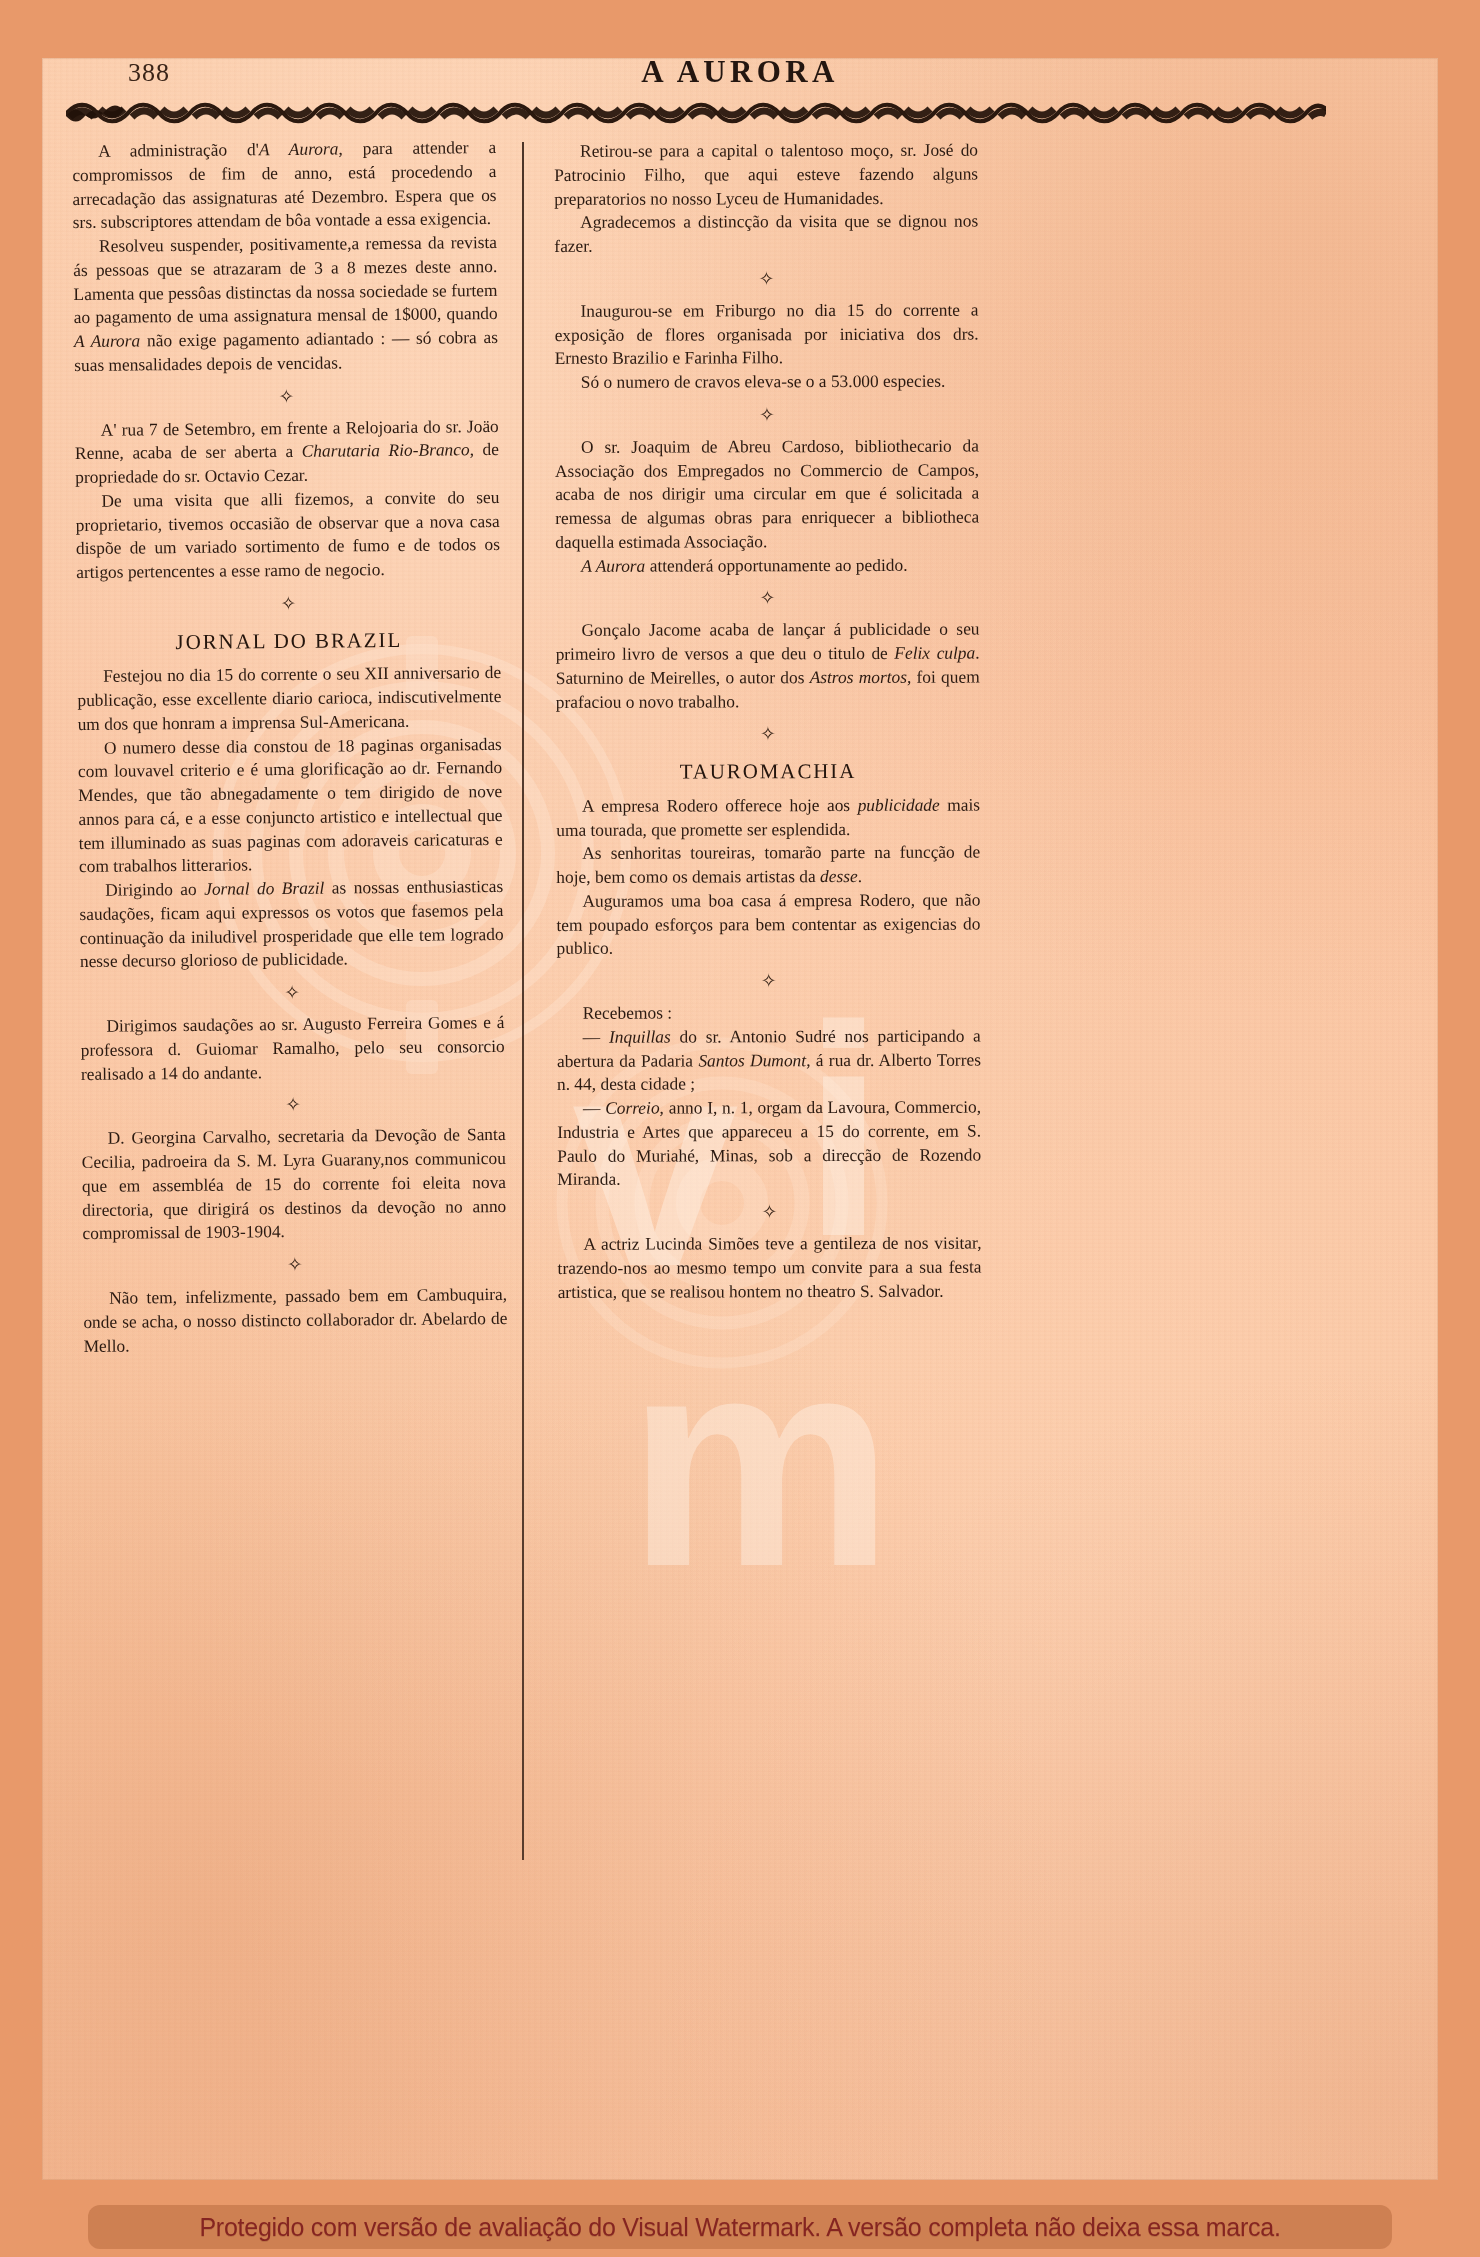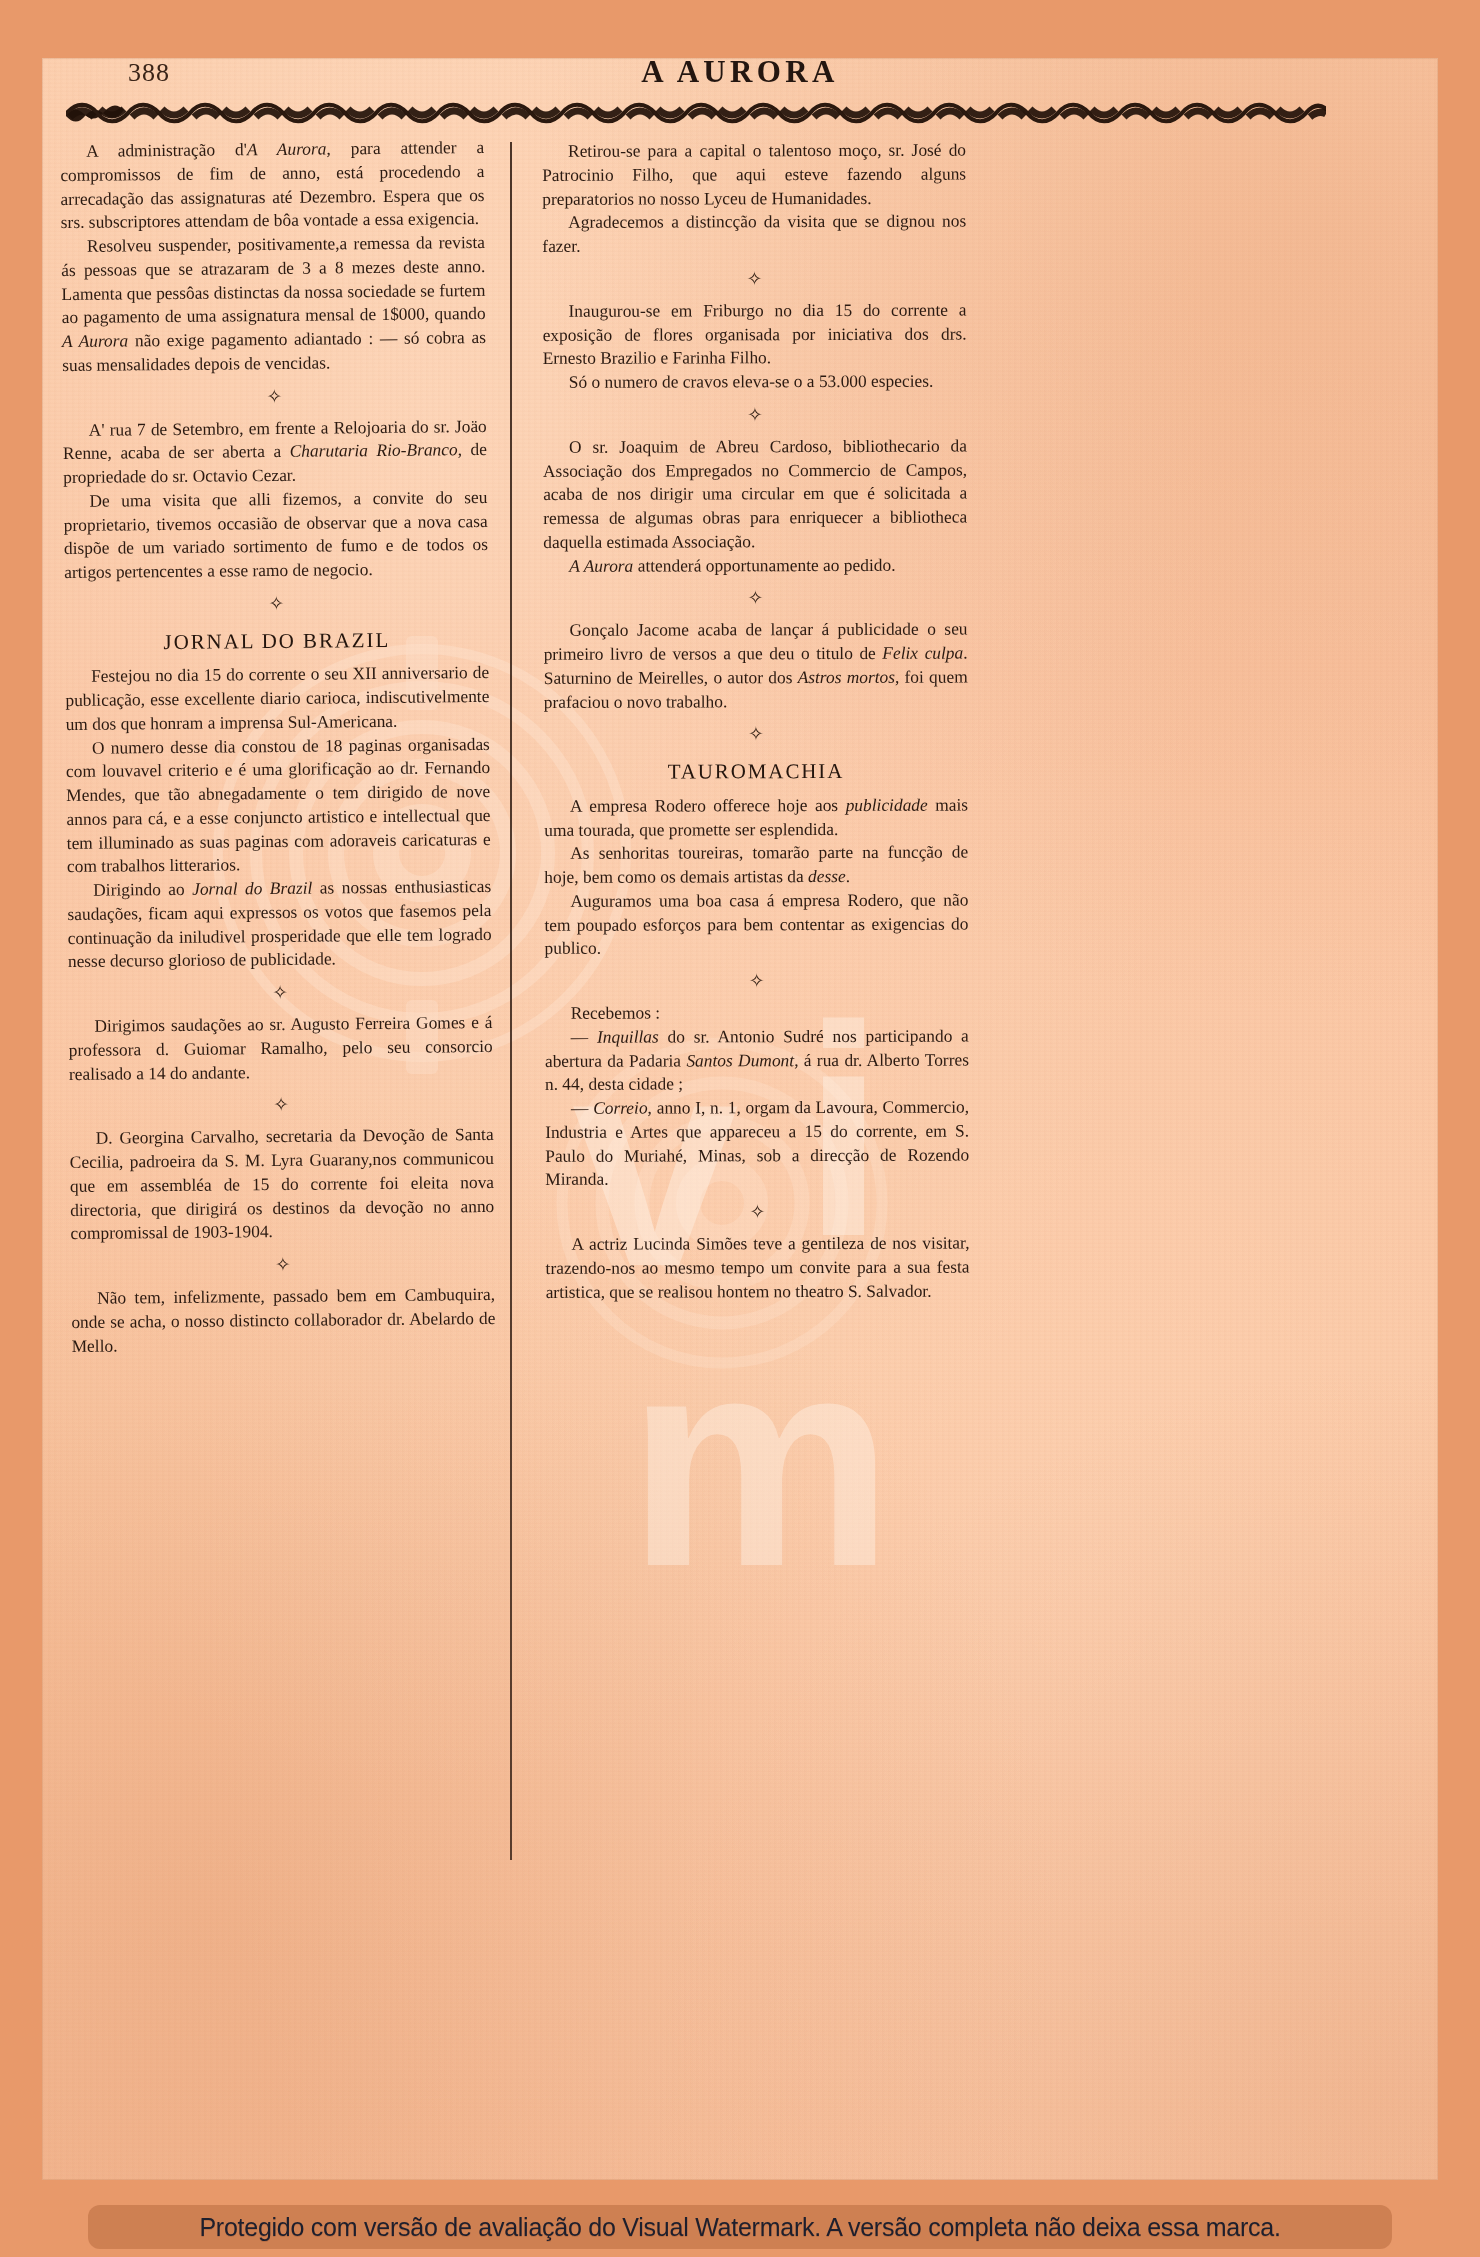--- a/index.html
+++ b/index.html
@@ -70,21 +70,21 @@
     font-size:31px; font-weight:700; letter-spacing:.14em;
     color:#241610;
   }
 
   
   .wave-rule{
     position:absolute; left:66px; top:100px; width:1260px; height:26px;
   }
 
   .cols{
-    position:absolute; left:60px; top:140px;
+    position:absolute; left:72px; top:140px;
     width:1276px; height:1900px;
     display:flex;
   }
   .col{
     width:424px;
     font-size:17.4px;
     line-height:1.365;
     color:#2b1a11;
     text-align:justify;
     -webkit-hyphens:none;hyphens:none;
@@ -122,21 +122,21 @@
     position:absolute; left:88px; bottom:8px;
     width:1304px; height:44px;
     background:rgba(196,118,74,.72);
     border-radius:12px;
     z-index:9;
     display:flex;align-items:center;justify-content:center;
   }
   #trial-bar span{
     font-family:"Liberation Sans", sans-serif;
     font-size:25px;
-    color:#0f172a;
+    color:#7f1d1d;
     opacity:.92;
     white-space:nowrap;
     letter-spacing:-0.01em;
     text-shadow:0 1px 0 rgba(120,60,30,.25);
   }
 </style>
 </head>
 <body>
 
 <div id="sheet">

